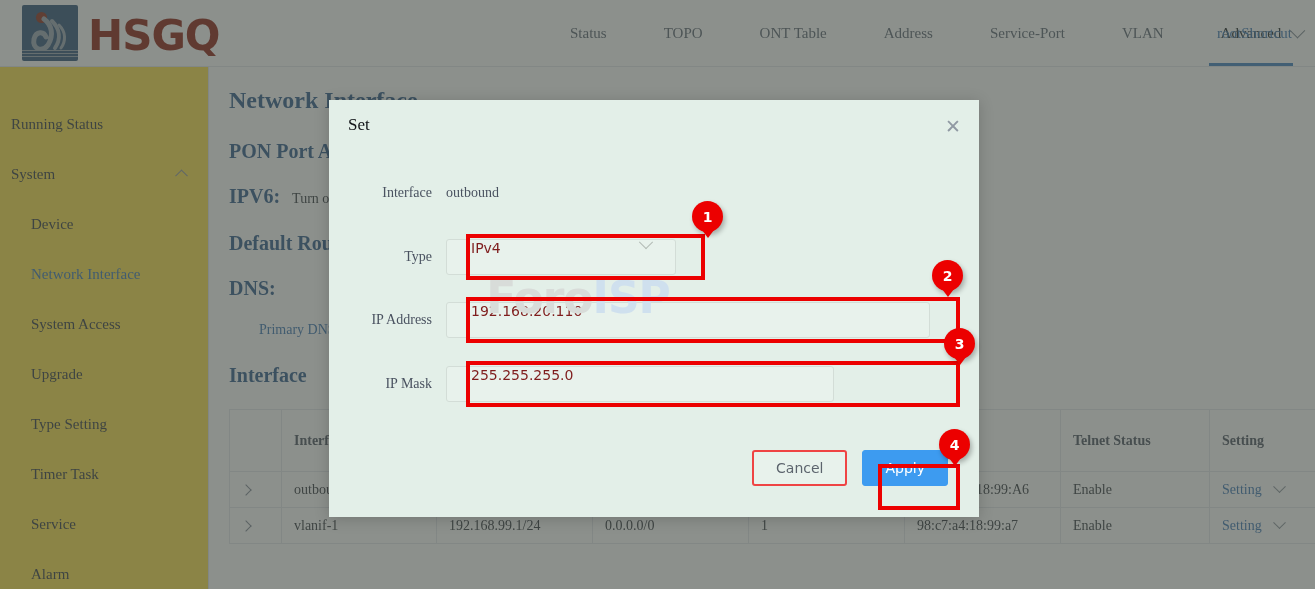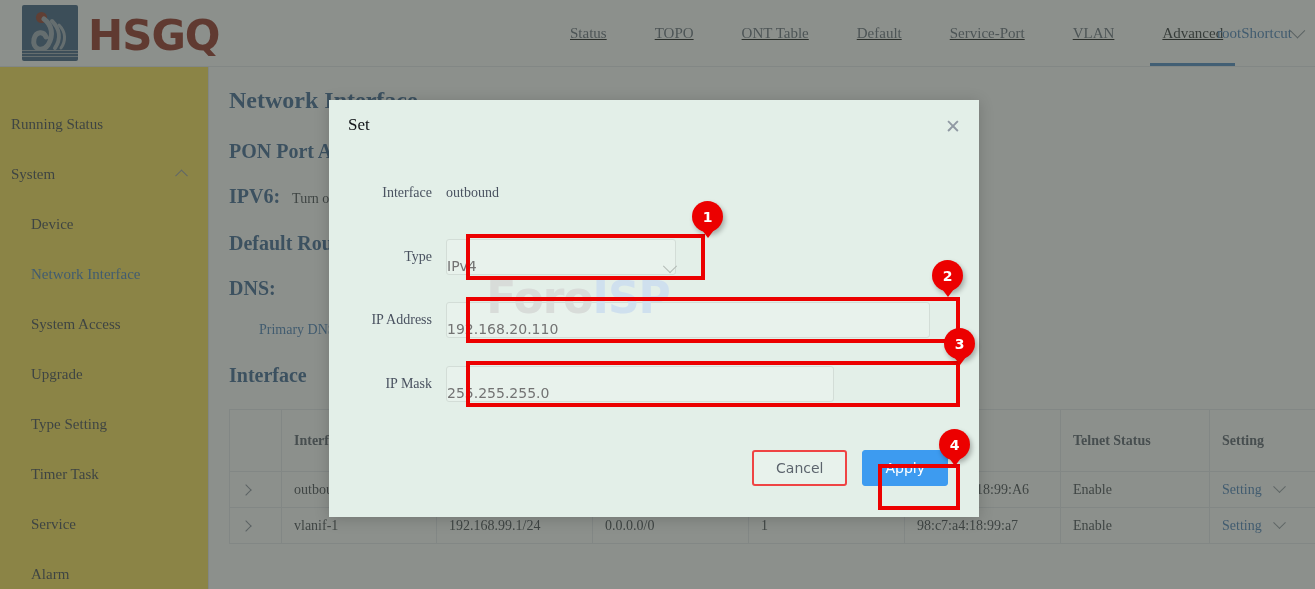--- a/index.html
+++ b/index.html
@@ -52,21 +52,21 @@
     font-size: 42px;
     letter-spacing: -1px;
     color: #8c1f12;
     line-height: 1;
     padding-bottom: 4px;
   }
 
   .nav {
     position: absolute; left: 548px; top: 0;
     height: 66px;
-    display: flex; align-items: flex-start; gap: 4px; text-decoration: underline;
+    display: flex; align-items: flex-start; gap: 13px;
   }
   .nav-item {
     font-size: 15px;
     color: #5a6472;
     padding: 0 22px;
     height: 66px;
     line-height: 66px;
     cursor: pointer;
     position: relative;
     white-space: nowrap;
@@ -216,24 +216,24 @@
     font-size: 14px; color: #4a5260;
     font-family: "Liberation Serif", serif;
   }
   .fstatic { font-size: 14px; color: #4a5260; font-family: "Liberation Serif", serif; }
 
   .fld {
     height: 36px;
     background: #e8f2ec;
     border: 1px solid #d3ddd7;
     border-radius: 3px;
-    display: flex; align-items: flex-end;
-    padding: 0 0;
-    font-family: "DejaVu Sans", sans-serif;
-    font-size: 14px; color: #737373;
+    display: flex; align-items: flex-start;
+    padding: 0 24px;
+    font-family: "DejaVu Sans", sans-serif;
+    font-size: 14px; color: #7f1d1d;
     cursor: text;
   }
   .fld.select { cursor: pointer; justify-content: space-between; }
   .sel-caret {
     width: 10px; height: 10px;
     border-right: 1.5px solid #b3bcb6; border-bottom: 1.5px solid #b3bcb6;
     transform: rotate(45deg) translate(-2px,-2px);
   }
 
   
@@ -293,21 +293,21 @@
         </svg>
         <div class="stripes"></div>
       </div>
       <div class="logo-text">HSGQ</div>
     </div>
 
     <div class="nav">
       <div class="nav-item">Status</div>
       <div class="nav-item">TOPO</div>
       <div class="nav-item">ONT Table</div>
-      <div class="nav-item">Default</div>
+      <div class="nav-item">Address</div>
       <div class="nav-item">Service-Port</div>
       <div class="nav-item">VLAN</div>
       <div class="nav-item active">Advanced</div>
     </div>
 
     <div class="user-area">
       <span>root</span>
       <span>
         <span>Shortcut</span>
       </span>

